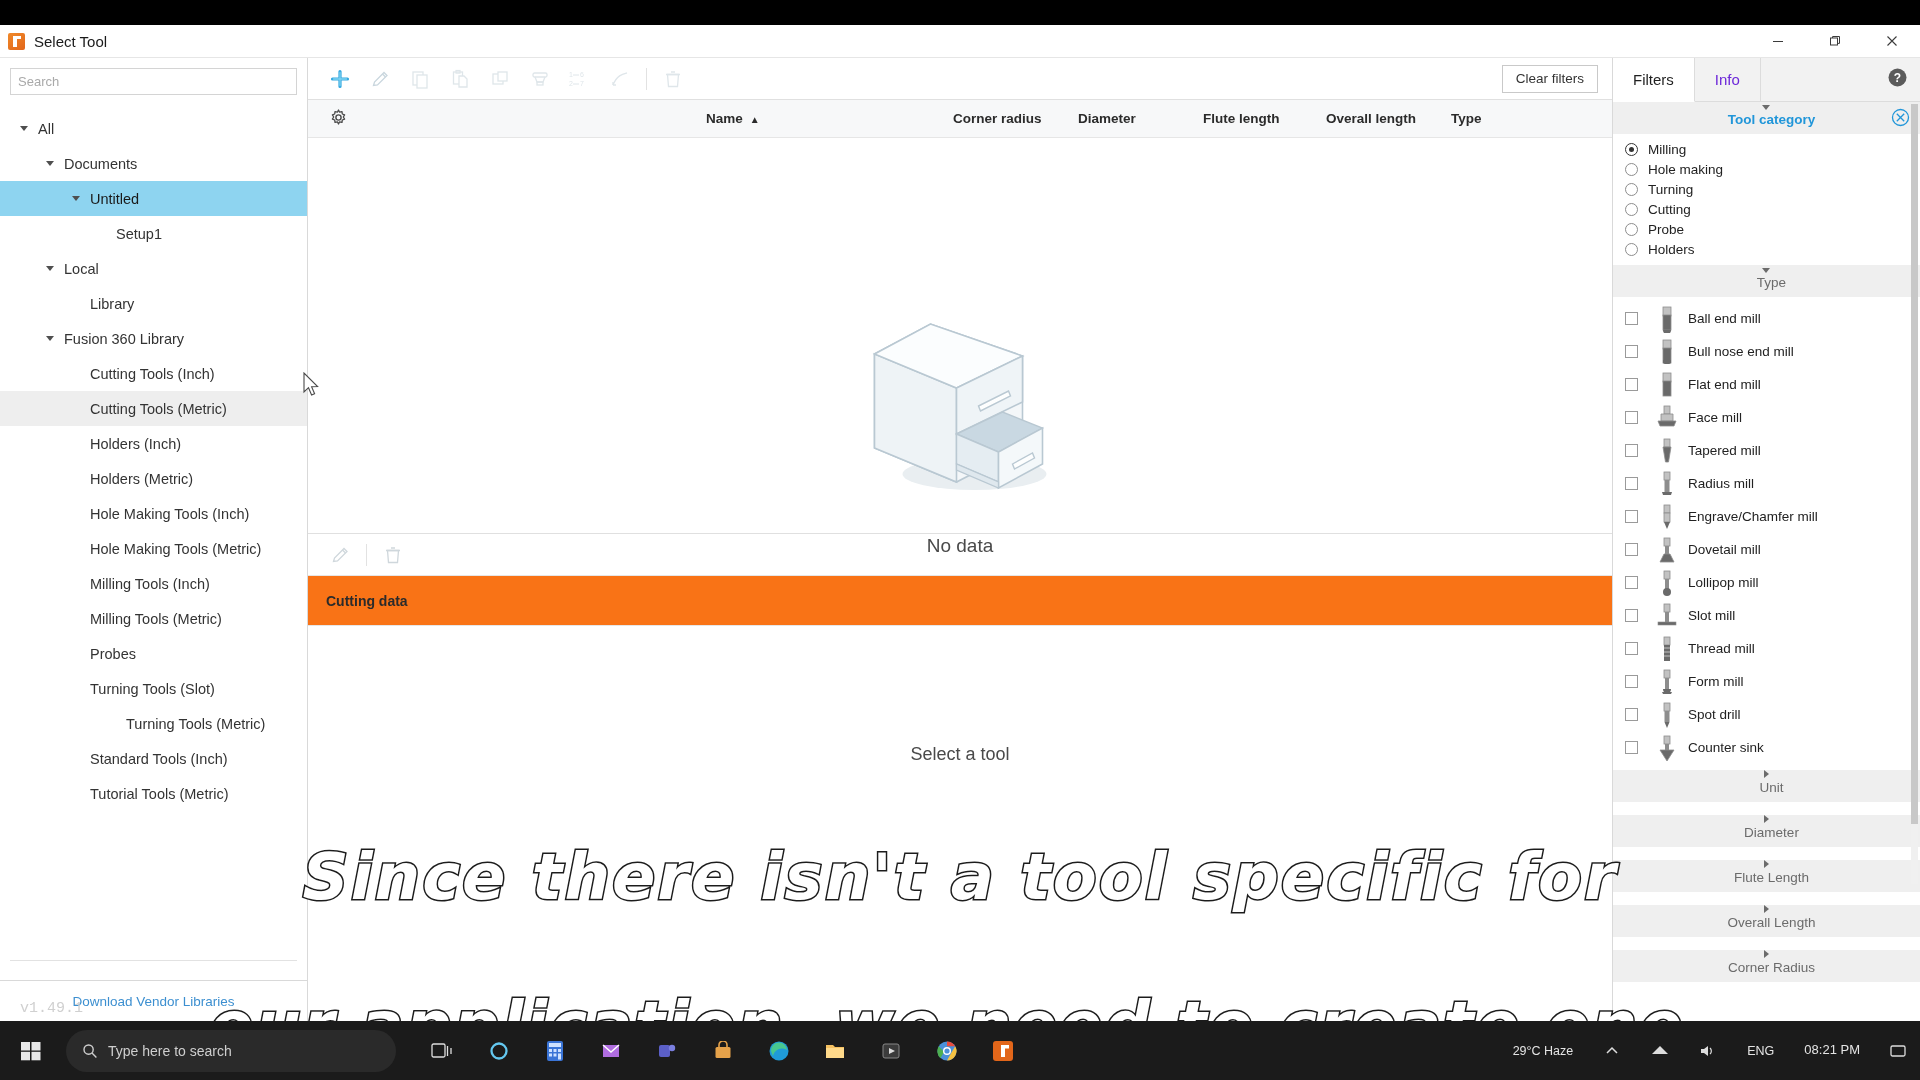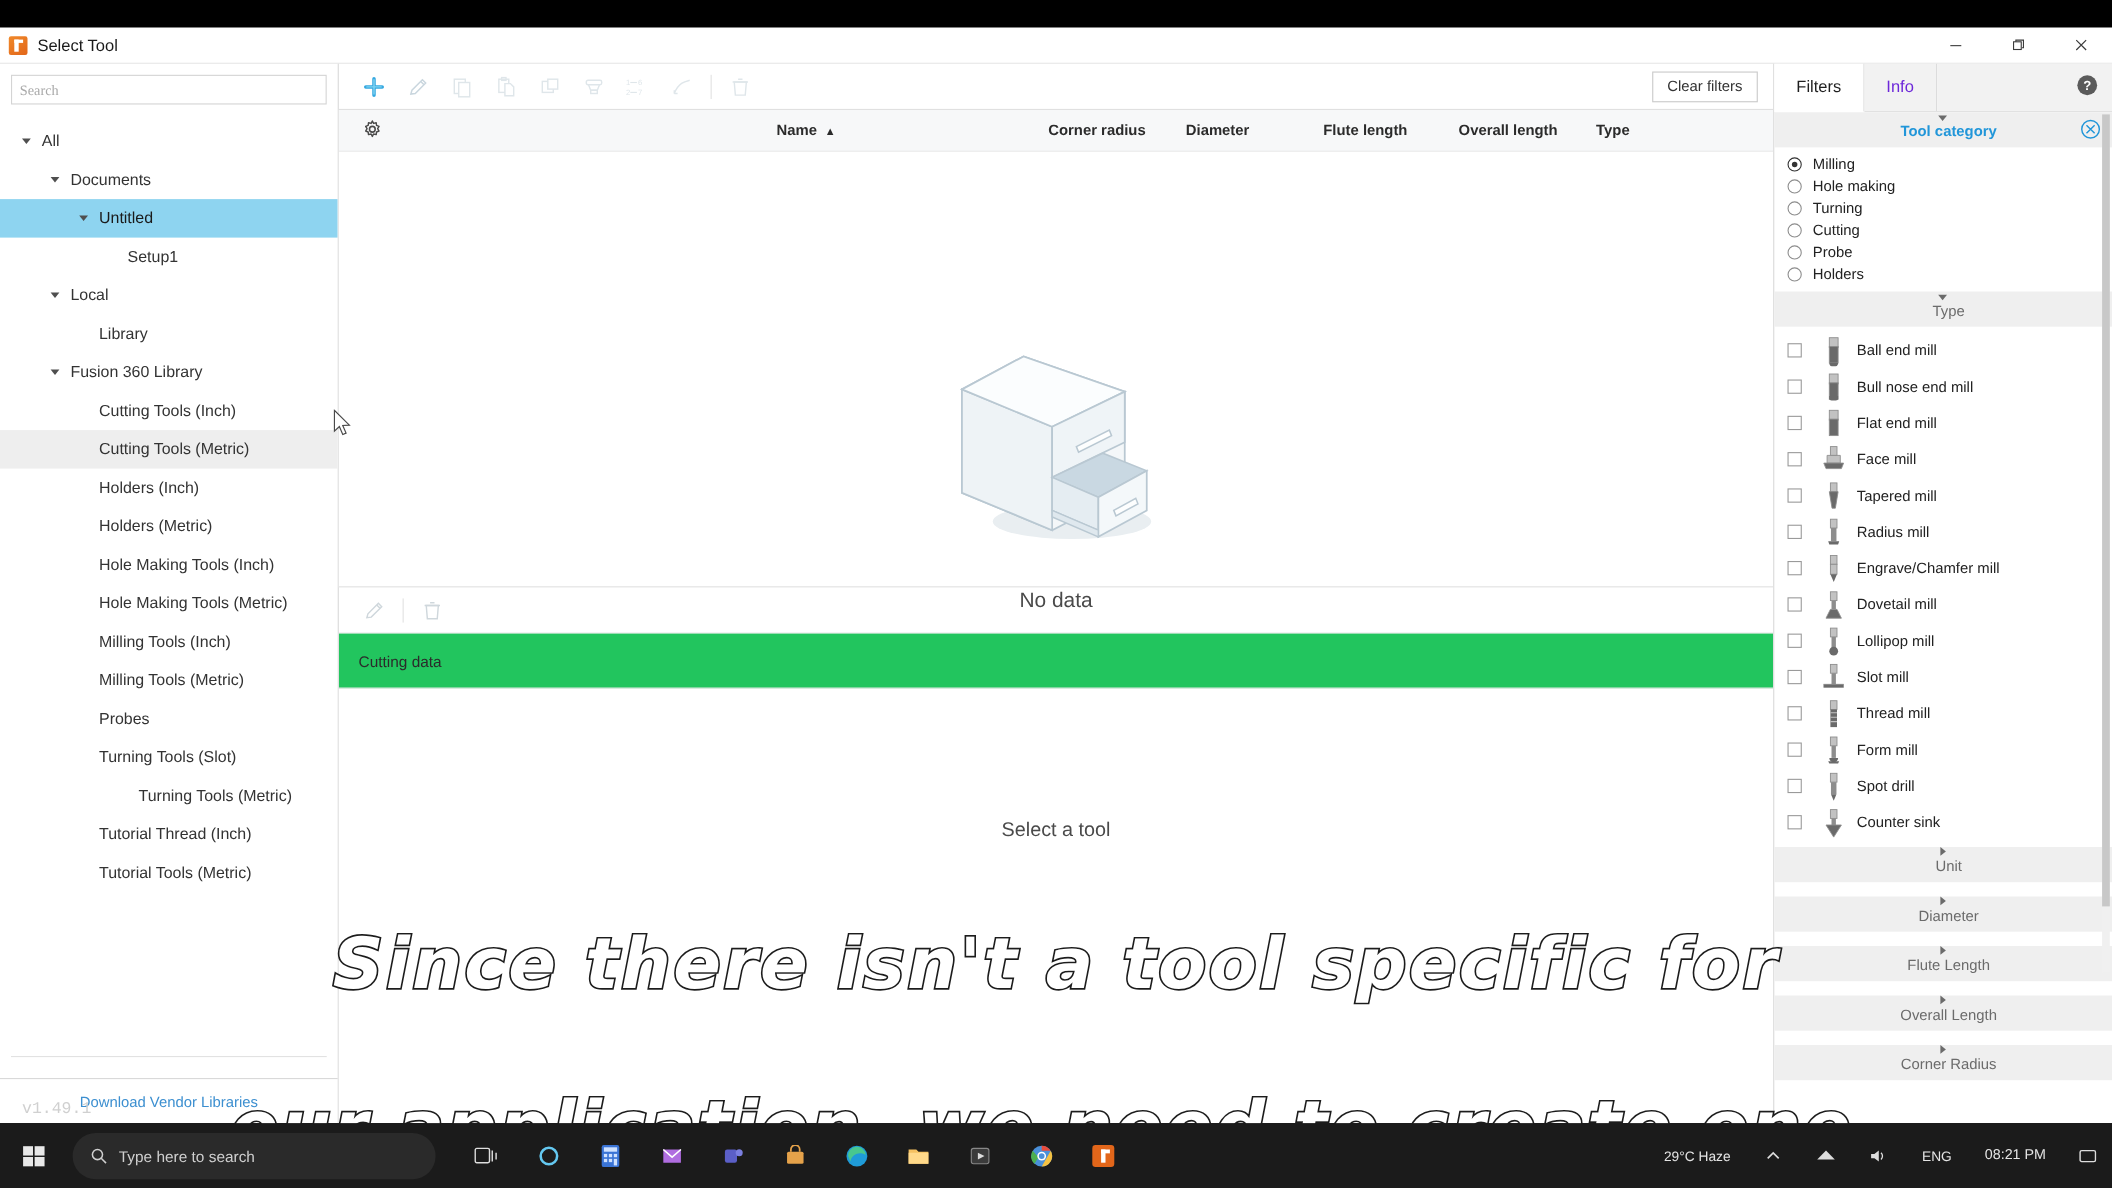--- a/index.html
+++ b/index.html
@@ -44,21 +44,21 @@
 
   
   .sidebar {
     width: 308px; flex:none; background:#ffffff;
     border-right: 1px solid #d9d9d9;
     display:flex; flex-direction:column; position:relative;
   }
   .search-wrap { padding: 10px 10px 10px 10px; }
   .search-input {
     width: 100%; height: 27px; border: 1px solid #d4d4d4; background:#fff;
-    font-size: 13px; color:#777; padding: 0 7px; font-family:Liberation Serif, serif;
+    font-size: 13px; color:#777; padding: 0 7px; font-family:Liberation Sans, sans-serif;
     outline:none;
   }
   .search-input::placeholder{ color:#a9a9a9; }
   .tree { flex:1; overflow:hidden; padding-top: 6px; position:relative; }
   .tree-row {
     height: 35px; display:flex; align-items:center; font-size:14.5px; color:#333;
     cursor:default; white-space:nowrap;
   }
   .tree-row.sel { background:#8ed4f0; }
   .tree-row.hl  { background:#eeeeee; }
@@ -117,23 +117,23 @@
     position:absolute; left:50%; top:168px; transform:translateX(-50%);
     text-align:center;
   }
   .nodata-label { font-size: 19px; color:#4a4a4a; margin-top: 10px; }
 
   .bottom-toolbar {
     height: 42px; flex:none; display:flex; align-items:center; padding-left: 12px;
     border-bottom:1px solid #e6e6e6; background:#fff;
   }
   .cutting-bar {
-    height: 50px; flex:none; background:#22c55e; border-bottom:1px solid #e6e6e6;
+    height: 50px; flex:none; background:#f97316; border-bottom:1px solid #e6e6e6;
     display:flex; align-items:center; padding-left: 18px;
-    font-size:14px; font-weight:normal; color:#2b2b2b;
+    font-size:14px; font-weight:bold; color:#2b2b2b;
   }
   .cutting-body { flex:1; background:#fff; position:relative; min-height:0; }
   .select-tool-text {
     position:absolute; left:50%; top:118px; transform:translateX(-50%);
     font-size:18px; color:#4a4a4a; white-space:nowrap;
   }
 
   
   .rpanel {
     width: 308px; flex:none; background:#fff; border-left:1px solid #d9d9d9;
@@ -331,21 +331,21 @@
           <div class="tree-row" style="padding-left: 70px;">
             <span class="caret none"></span>
             <span>Turning Tools (Slot)</span>
           </div>
           <div class="tree-row" style="padding-left: 106px;">
             <span class="caret none"></span>
             <span>Turning Tools (Metric)</span>
           </div>
           <div class="tree-row" style="padding-left: 70px;">
             <span class="caret none"></span>
-            <span>Tutorial Thread (Inch)</span>
+            <span>Standard Tools (Inch)</span>
           </div>
           <div class="tree-row" style="padding-left: 70px;">
             <span class="caret none"></span>
             <span>Tutorial Tools (Metric)</span>
           </div>
         </div>
       <div class="sb-scrollline"></div>
       <div class="vendor-link">Download Vendor Libraries</div>
       <div class="ver">v1.49.1</div>
     </div>

